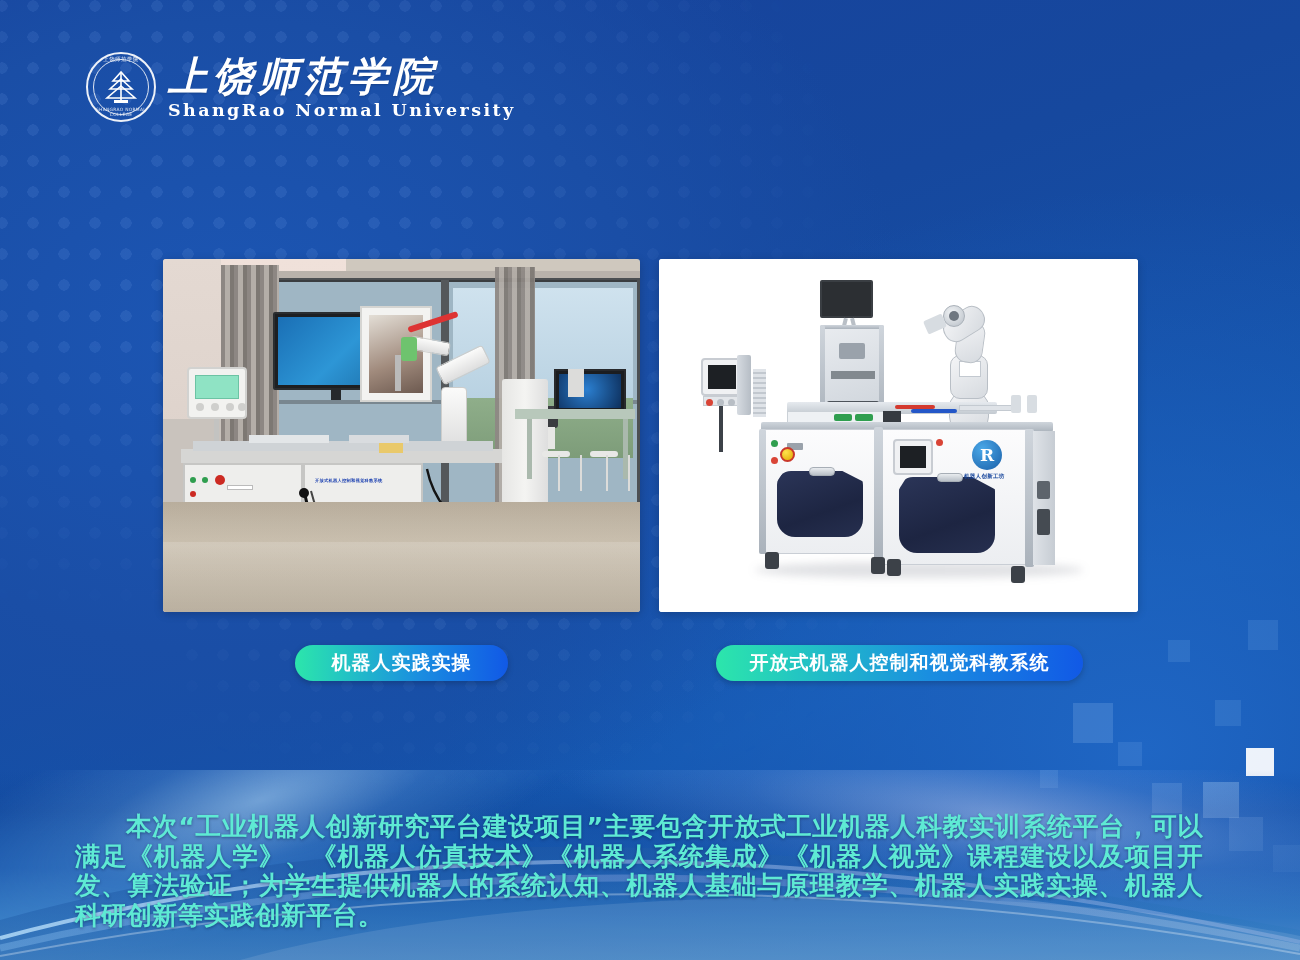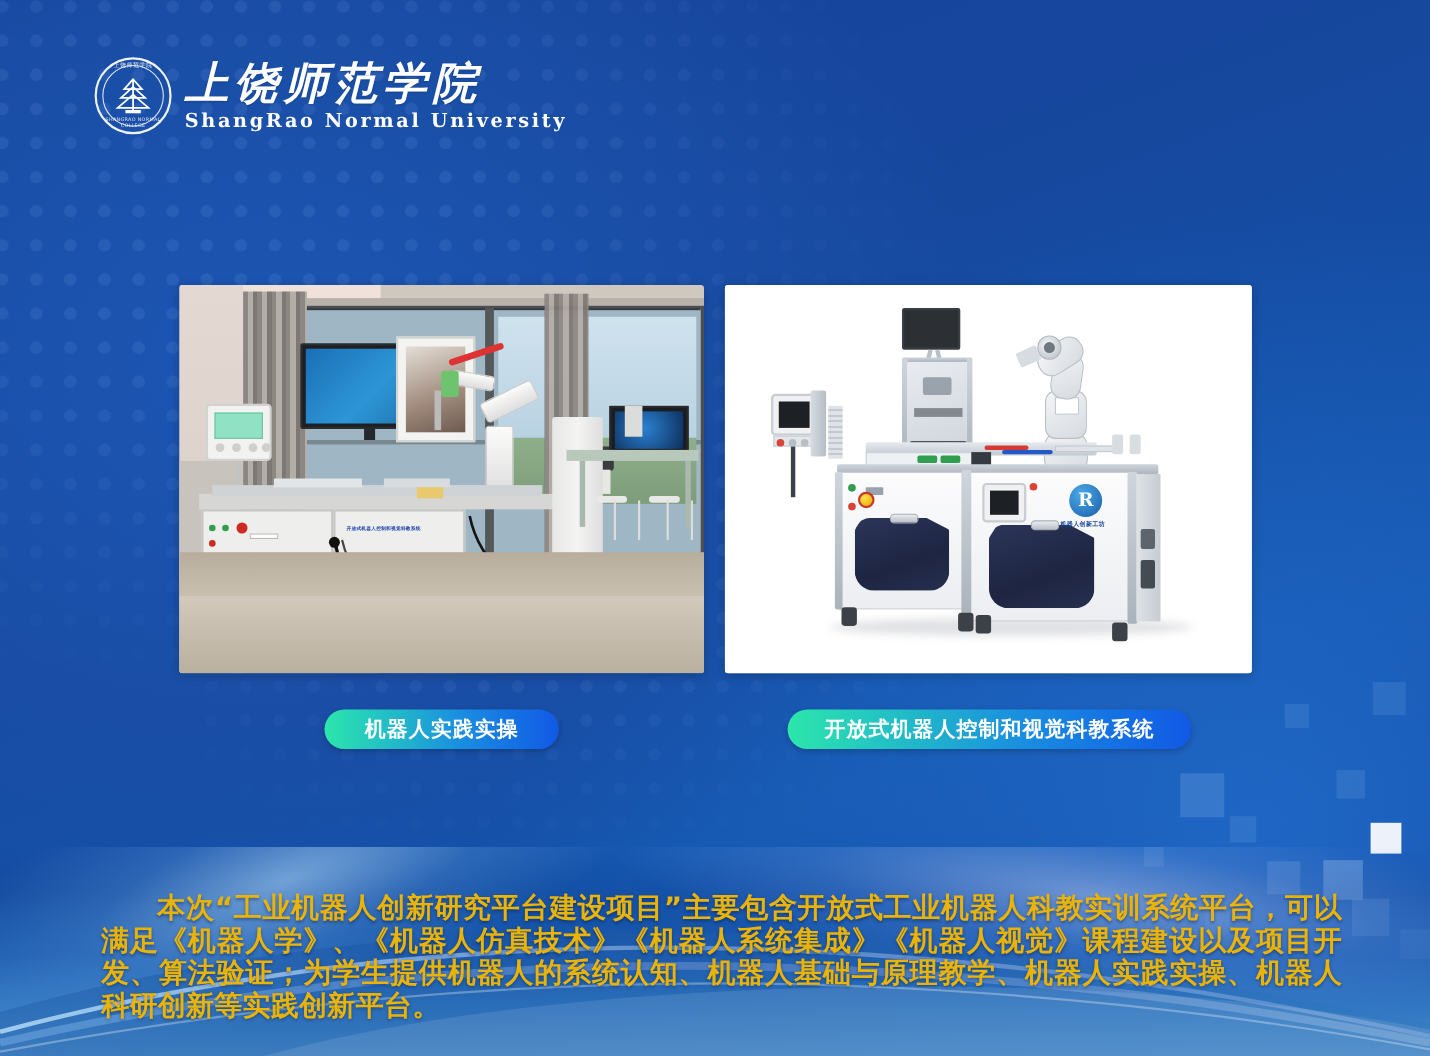--- a/index.html
+++ b/index.html
@@ -173,22 +173,22 @@
     font-size:19px; font-weight:bold; letter-spacing:1px;
     background:linear-gradient(90deg,#2ce6ab 0%,#23c6c2 22%,#1a8ee0 58%,#1159e6 100%);
     box-shadow:0 2px 6px rgba(0,0,0,.22);
     white-space:nowrap;
   }
   #pill-left{ left:295px; top:645px; width:213px; }
   #pill-right{ left:716px; top:645px; width:367px; }
 
   
   #para{
-    position:absolute; left:92px; top:812px; width:1128px;
-    color:#eab308; font-size:25.5px; font-weight:bold; line-height:29.5px;
+    position:absolute; left:75px; top:812px; width:1128px;
+    color:#5eead4; font-size:25.5px; font-weight:bold; line-height:29.5px;
     text-align:justify; text-justify:inter-character;
     text-shadow:0 1px 3px rgba(0,20,60,.45);
     letter-spacing:.2px;
   }
   #para p{ text-indent:2em; }
 </style>
 </head>
 <body>
 
 <div id="bg">

